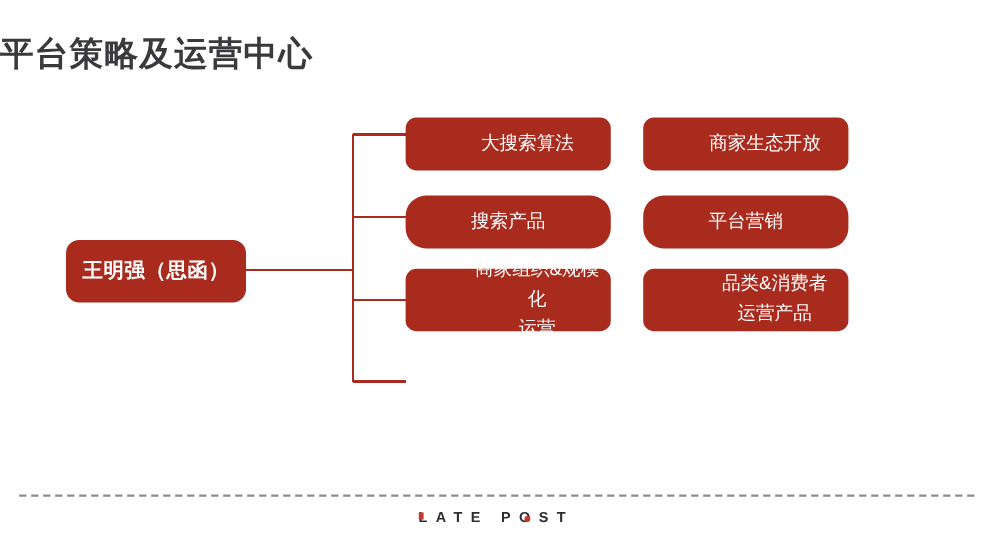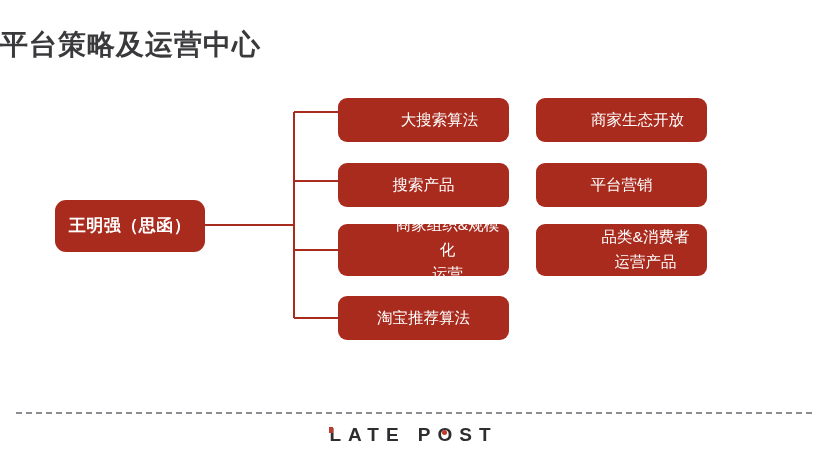--- a/index.html
+++ b/index.html
@@ -75,21 +75,21 @@
     font-weight: normal;
   }
   .node-leaf.two-line {
     height: 52px;
     line-height: 1.6;
   }
   .col-a { left: 338px; }
   .col-b { left: 536px; }
 
   .row-1 { top: 98px; padding-left: 32px; }
-  .row-2 { top: 163px; }
+  .row-2 { top: 163px; border-radius: 17px; }
   .row-3 { top: 224px; padding-left: 48px; }
   .row-4 { top: 296px; }
 
   .node-text {
     display: block;
     padding: 0 6px;
     white-space: pre-line;
   }
 
   
@@ -100,21 +100,21 @@
     width: 796px;
     height: 0;
     border-top: 2px dashed #8b8b90;
   }
   .footer-logo {
     position: absolute;
     left: 0;
     top: 424px;
     width: 827px;
     text-align: center;
-    font-size: 19px;
+    font-size: 12px;
     font-weight: bold;
     letter-spacing: 7px;
     color: #2e2e30;
     white-space: nowrap;
   }
   .footer-logo .lp-accent-l {
     position: relative;
     display: inline-block;
   }
   .footer-logo .lp-accent-l::after {
@@ -169,23 +169,20 @@
   <div class="node node-leaf col-a row-1">
     <span class="node-text">大搜索算法</span>
   </div>
   <div class="node node-leaf col-a row-2">
     <span class="node-text">搜索产品</span>
   </div>
   <div class="node node-leaf two-line col-a row-3">
     <span class="node-text">商家组织&amp;规模化
 运营</span>
   </div>
-  <div class="node node-leaf col-a row-4">
-    <span class="node-text">淘宝推荐算法</span>
-  </div>
 
   <div class="node node-leaf col-b row-2">
     <span class="node-text">平台营销</span>
   </div>
   <div class="node node-leaf col-b row-1">
     <span class="node-text">商家生态开放</span>
   </div>
   <div class="node node-leaf two-line col-b row-3">
     <span class="node-text">品类&amp;消费者
 运营产品</span>

